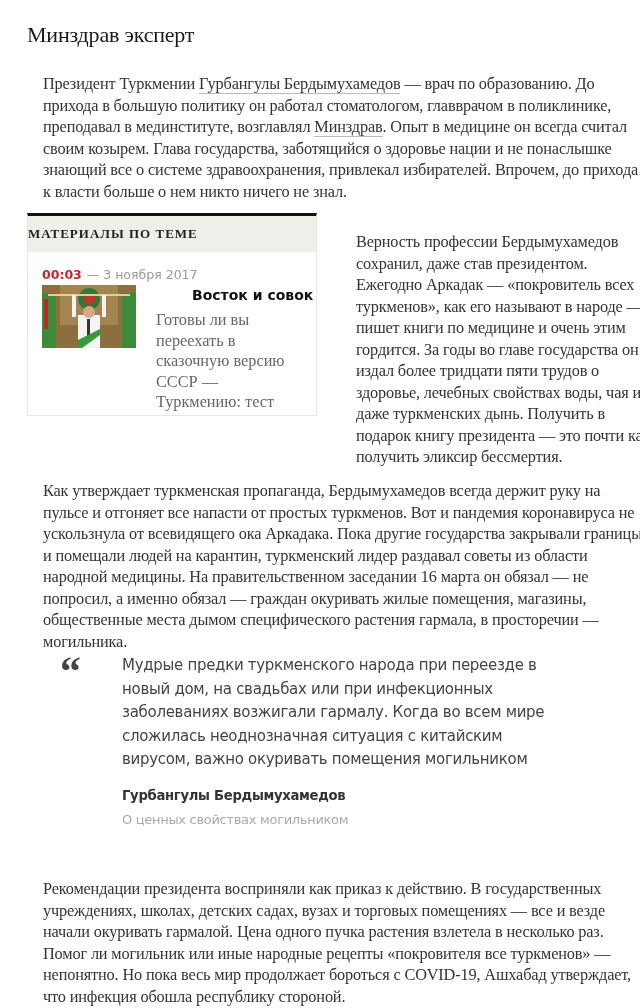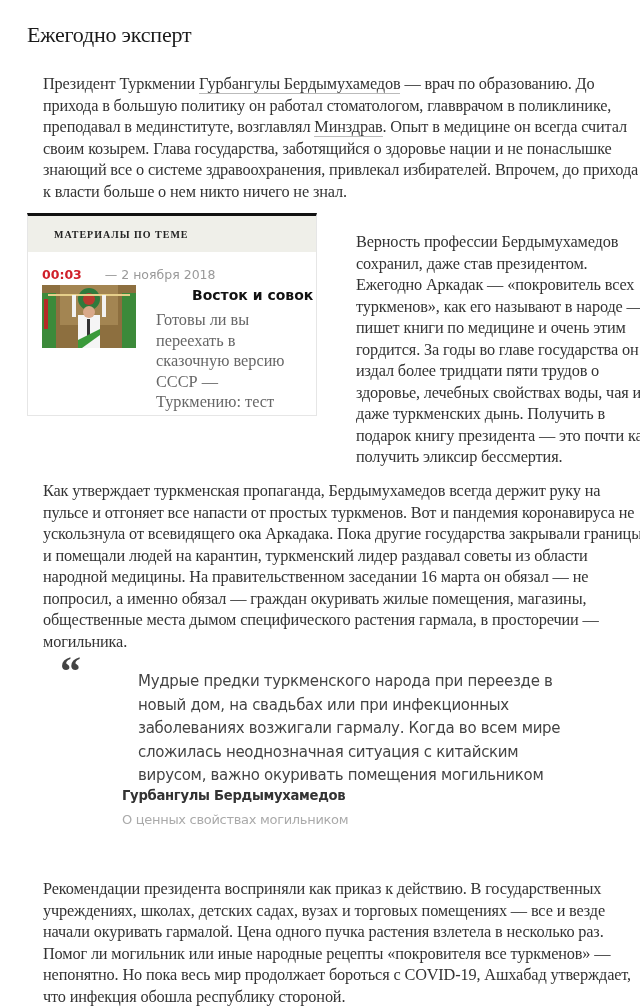--- a/index.html
+++ b/index.html
@@ -19,75 +19,75 @@
   #p2 { top: 215px; left: 340px; width: 295px; }
   #p3 { top: 464px; width: 605px; }
   #p4 { top: 862px; width: 595px; }
 
   .card {
     position: absolute; left: 27px; top: 213px; width: 290px; height: 203px;
     border: 1px solid #e6e6e6; border-top: 3px solid #111; box-sizing: border-box;
     background: #fff;
   }
   .card-header {
-    background: #efefe9; height: 36px; padding-left: 26px;
+    background: #efefe9; height: 36px; padding-left: 0;
     display: flex; align-items: center;
     font-family: "Liberation Serif", serif; font-weight: bold;
-    font-size: 10px; letter-spacing: 1px; color: #222;
+    font-size: 13px; letter-spacing: 1px; color: #222;
   }
   .card-meta {
     position: absolute; left: 14px; top: 51px;
     font-family: "DejaVu Sans", sans-serif; font-size: 12.5px; color: #999;
   }
-  .card-meta .dur { color: #d0202a; font-weight: bold; margin-right: 23px; }
+  .card-meta .dur { color: #d0202a; font-weight: bold; margin-right: 5px; }
   .card-thumb {
     position: absolute; left: 14px; top: 69px; width: 94px; height: 63px;
     overflow: hidden;
     background: linear-gradient(180deg, #b49a6a 0%, #8a6c3e 40%, #6f5530 100%);
   }
   .card-title {
     position: absolute; left: 128px; top: 71px;
     font-family: "DejaVu Sans", sans-serif; font-weight: bold; font-size: 14px; color: #111; margin-left: 36px;
   }
   .card-desc {
     position: absolute; left: 128px; top: 94px; width: 150px;
     font-family: "Liberation Serif", serif; font-size: 16.3px; line-height: 20.5px; color: #666;
   }
 
   .quote-mark {
     position: absolute; left: 60px; top: 650px;
     font-family: "Liberation Serif", serif; font-weight: bold; font-size: 42px; color: #444;
     line-height: 1;
   }
   .quote-text {
-    position: absolute; left: 122px; top: 654px; width: 440px; margin: 16px;
+    position: absolute; left: 122px; top: 654px; width: 440px; margin: 0;
     font-family: "DejaVu Sans", sans-serif; font-size: 15px; line-height: 23.5px; color: #444;
     letter-spacing: -0.3px;
   }
   .quote-author {
     position: absolute; left: 122px; top: 788px;
     font-family: "DejaVu Sans", sans-serif; font-weight: bold; font-size: 13.2px; color: #333;
     letter-spacing: -0.3px;
   }
   .quote-source {
     position: absolute; left: 122px; top: 812px;
     font-family: "DejaVu Sans", sans-serif; font-size: 13px; color: #aaa; letter-spacing: -0.3px;
   }
 </style>
 </head>
 <body>
 
-<h2 class="section-title">Ежегодно эксперт</h2>
+<h2 class="section-title">Минздрав эксперт</h2>
 
 <p class="para" id="p1"><span>Президент Туркмении </span><a class="link">Гурбангулы Бердымухамедов</a><span> — врач по образованию. До прихода в большую политику он работал стоматологом, главврачом в поликлинике, преподавал в мединституте, возглавлял </span><a class="link">Минздрав</a><span>. Опыт в медицине он всегда считал своим козырем. Глава государства, заботящийся о здоровье нации и не понаслышке знающий все о системе здравоохранения, привлекал избирателей. Впрочем, до прихода к власти больше о нем никто ничего не знал.</span></p>
 
 <div class="card">
   <div class="card-header">МАТЕРИАЛЫ ПО ТЕМЕ</div>
   <div class="card-meta">
-    <span class="dur">00:03</span><span>— 2 ноября 2018</span>
+    <span class="dur">00:03</span><span>— 3 ноября 2017</span>
   </div>
   <div class="card-thumb">
     <svg width="94" height="63" viewBox="0 0 94 63">
       <rect x="0" y="0" width="94" height="63" fill="#8d6f3f"></rect>
       <rect x="18" y="0" width="58" height="40" fill="#a38552"></rect>
       <circle cx="47" cy="14" r="11" fill="#2f7a3c"></circle>
       <circle cx="47" cy="14" r="6" fill="#b83a2f"></circle>
       <rect x="0" y="8" width="14" height="55" fill="#3c8a3a"></rect>
       <rect x="2" y="14" width="4" height="30" fill="#b52b27"></rect>
       <rect x="80" y="8" width="14" height="55" fill="#3c8a3a"></rect>

